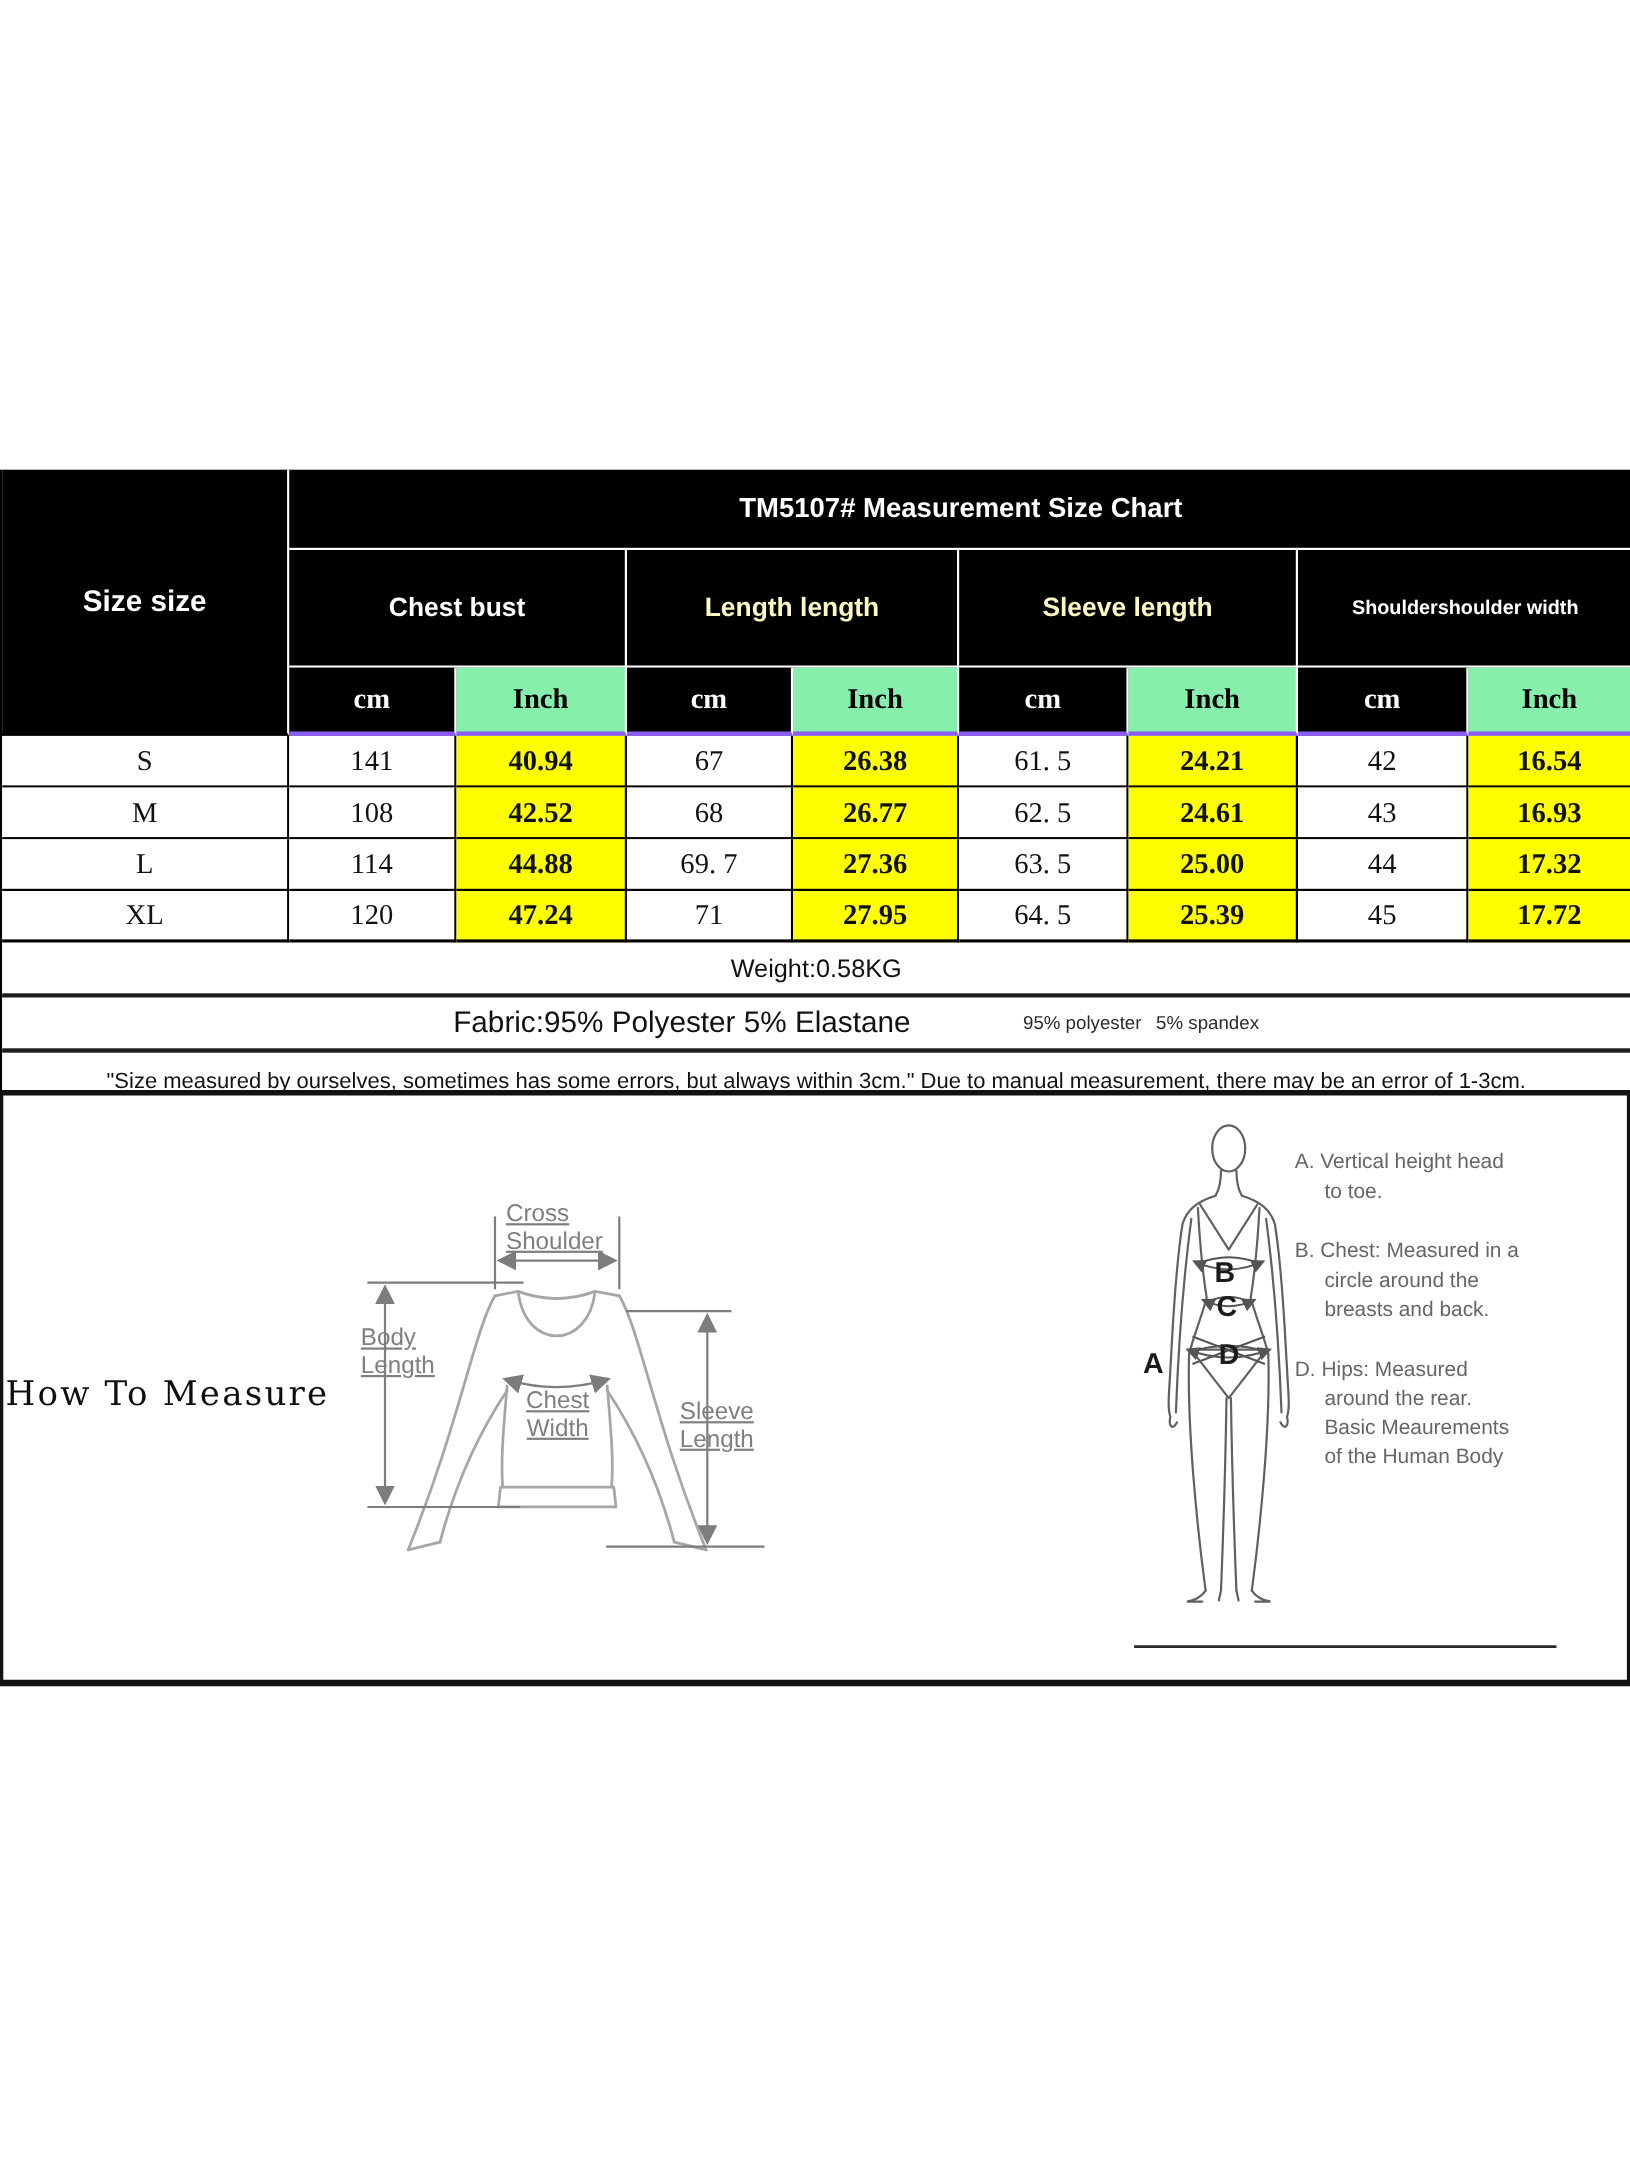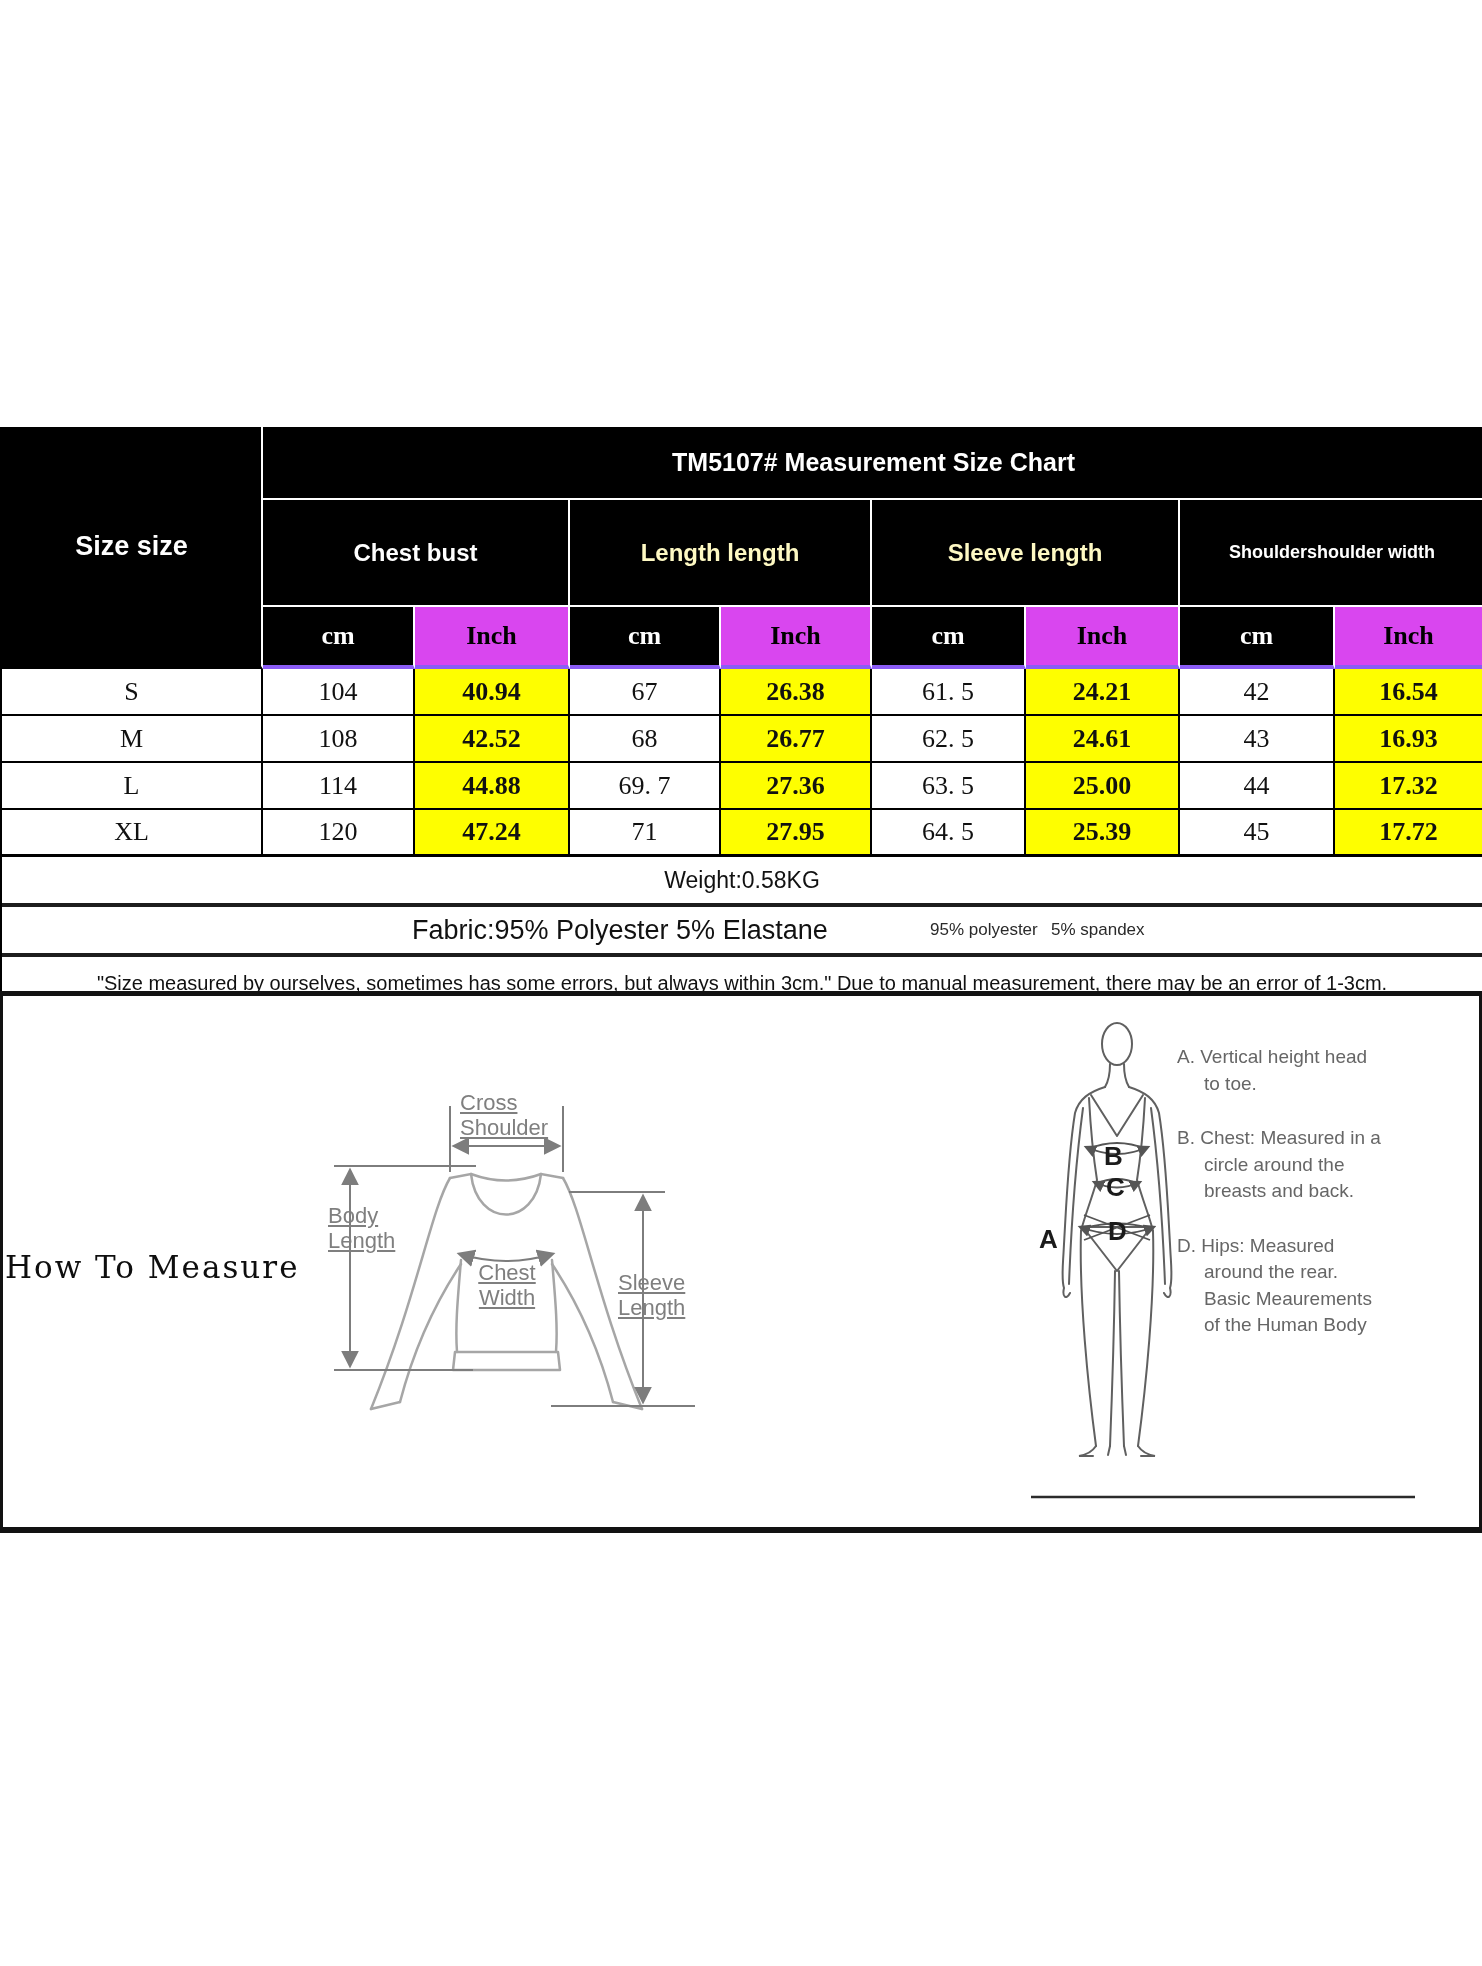--- a/index.html
+++ b/index.html
@@ -15,21 +15,21 @@
   .size-table td{box-sizing:border-box;text-align:center;vertical-align:middle;padding:0;overflow:hidden;}
   .hd{background:#000;color:#fff;}
   .title-cell{height:73px;font-size:25px;font-weight:bold;border-bottom:2px solid #fff;}
   .size-cell{font-size:27px;font-weight:bold;border-right:2px solid #fff;border-bottom:3px solid #000;}
   .group-cell{height:107px;font-size:24px;font-weight:bold;border-bottom:2px solid #fff;border-right:2px solid #fff;}
   .group-cell.last{border-right:none;}
   .pale{color:#fef9c3;}
   .shoulder-label{font-size:18px;}
   .sub-cell{height:62px;font-family:"Liberation Serif","DejaVu Serif",serif;font-size:26px;font-weight:bold;border-bottom:4px solid #8b5cf6;border-right:2px solid #fff;}
   .sub-cm{background:#000;color:#fff;}
-  .sub-inch{background:#d946ef;color:#000;margin-top:27px;}
+  .sub-inch{background:#86efac;color:#000;margin-top:27px;}
   .sub-cell.last{border-right:2px solid #000;}
   .data-row td{
     height:47px;font-family:"Liberation Serif","DejaVu Serif",serif;font-size:26px;
     border-right:2px solid #000;border-bottom:2px solid #000;background:#fff;
   }
   .cell-inch{background:#fefe00 !important;font-weight:bold;}
   .xl-row td{border-bottom:3px solid #000;}
   .weight-cell{height:50px;font-size:23px;border-right:2px solid #000;border-bottom:4px solid #1d1d1d;background:#fff;}
   .fabric-cell{height:50px;border-right:2px solid #000;border-bottom:4px solid #1d1d1d;background:#fff;position:relative;}
   .fabric-main{position:absolute;left:410px;top:50%;transform:translateY(-50%);font-size:27px;white-space:nowrap;}
@@ -93,21 +93,21 @@
     <td class="sub-cell sub-inch">Inch</td>
     <td class="sub-cell sub-cm">cm</td>
     <td class="sub-cell sub-inch">Inch</td>
     <td class="sub-cell sub-cm">cm</td>
     <td class="sub-cell sub-inch">Inch</td>
     <td class="sub-cell sub-cm">cm</td>
     <td class="sub-cell sub-inch last">Inch</td>
   </tr>
   <tr class="data-row">
     <td>S</td>
-    <td>104</td>
+    <td>141</td>
     <td class="cell-inch">40.94</td>
     <td>67</td>
     <td class="cell-inch">26.38</td>
     <td>61. 5</td>
     <td class="cell-inch">24.21</td>
     <td>42</td>
     <td class="cell-inch">16.54</td>
   </tr>
   <tr class="data-row">
     <td>M</td>

